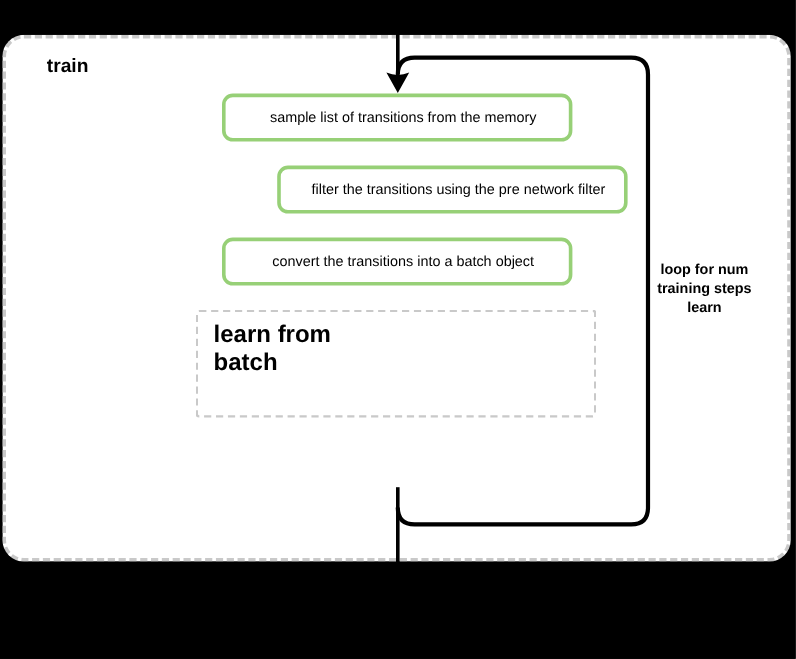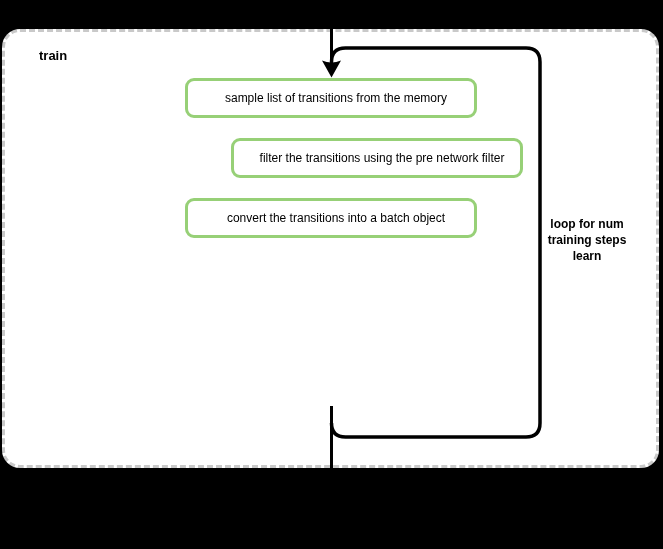--- a/index.html
+++ b/index.html
@@ -23,21 +23,21 @@
     height: 439px;
     box-sizing: border-box;
     background: var(--container-bg, #fff);
     border: 3px dashed var(--dashed-border, #c9c9c9);
     border-radius: 18px;
   }
   .train-title {
     position: absolute;
     left: 34px;
     top: 14px;
-    font-size: 13px;
+    font-size: 16px;
     font-weight: bold;
     color: #000;
     line-height: 20px;
   }
   .step {
     position: absolute;
     left: 180px;
     width: 292px;
     height: 40px;
     box-sizing: border-box;
@@ -108,20 +108,23 @@
     </div>
 
     <div class="step step-2">
       <span>filter the transitions using the pre network filter</span>
     </div>
 
     <div class="step step-3">
       <span>convert the transitions into a batch object</span>
     </div>
 
+    <div class="subprocess">
+      <span class="subprocess-label">learn from batch</span>
+    </div>
 
 
     <div class="loop-label">loop for num training steps learn</div>
 
   </div>
 
   <svg class="lines" width="663" height="549" viewBox="0 0 663 549">
     <line x1="331.5" y1="0" x2="331.5" y2="63" stroke="#000" stroke-width="3"></line>
     <path d="M 331.5 77.5 L 322 60.5 Q 331.5 64.5 341 60.5 Z" fill="#000" stroke="none"></path>
     <path d="M 331.5 62 Q 331.5 48 345.5 48 L 526 48 Q 540 48 540 62 L 540 423 Q 540 437 526 437 L 345.5 437 Q 331.5 437 331.5 423" fill="none" stroke="#000" stroke-width="3.5"></path>

